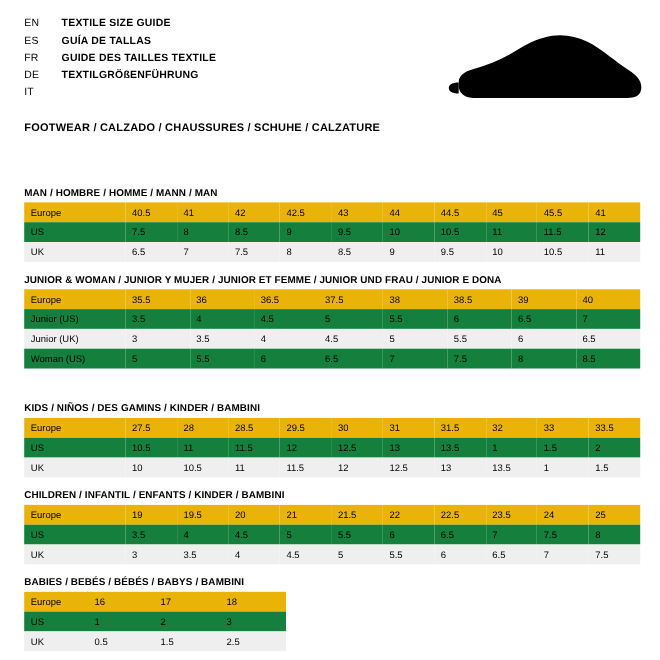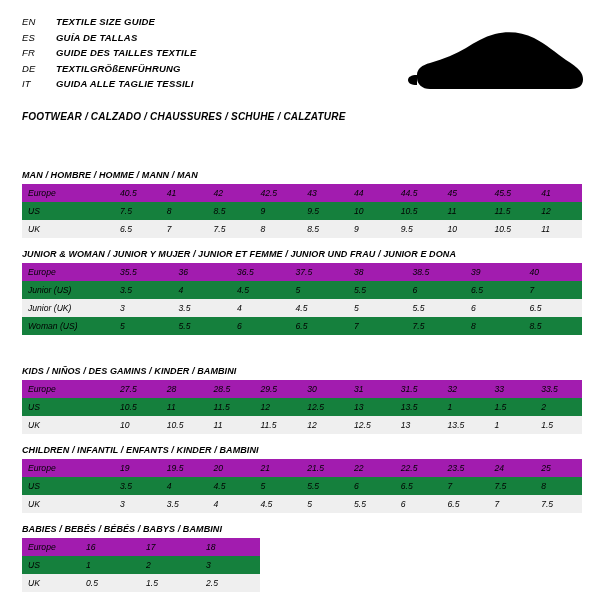--- a/index.html
+++ b/index.html
@@ -8,21 +8,21 @@
     background: #ffffff;
   }
   body {
     width: 600px; height: 600px;
     font-family: "Liberation Sans", sans-serif;
     color: #000000;
     font-size: 9px;
     position: relative;
     overflow: hidden;
   }
-  .page { position: relative; width: 600px; height: 424px; font-style: italic; }
+  .page { position: relative; width: 600px; height: 424px; }
 
   
   .header { position: absolute; top: 14px; left: 22px; width: 560px; }
   .lang-row { display: flex; align-items: baseline; line-height: 15.5px; }
   .lang-code {
     width: 34px; flex: 0 0 34px;
     font-size: 9.5px; letter-spacing: 0.2px;
   }
   .lang-title {
     font-size: 9.5px; font-weight: bold; letter-spacing: 0.2px;
@@ -45,21 +45,21 @@
     border-collapse: collapse;
     table-layout: fixed;
     font-size: 8.6px;
   }
   td {
     height: 18px;
     padding: 0 0 0 6px;
     vertical-align: middle;
     white-space: nowrap;
   }
-  tr.head td { background: #a21caf; }
+  tr.head td { background: #eab308; }
   tr.zebra td { background: #efefef; }
   tr.plain td { background: #15803d; }
   td.lbl { text-align: left; }
   td.val { text-align: left; }
 
   .w-main { width: 560px; }
   .w-babies { width: 238px; }
 </style>
 </head>
 <body>
@@ -79,21 +79,20 @@
         <div class="lang-row">
           <div class="lang-code">FR</div>
           <div class="lang-title">GUIDE DES TAILLES TEXTILE</div>
         </div>
         <div class="lang-row">
           <div class="lang-code">DE</div>
           <div class="lang-title">TEXTILGRÖßENFÜHRUNG</div>
         </div>
         <div class="lang-row">
           <div class="lang-code">IT</div>
-          <div class="lang-title">GUIDA ALLE TAGLIE TESSILI</div>
         </div>
       </div>
   </div>
 
   <div class="section-title">FOOTWEAR / CALZADO / CHAUSSURES / SCHUHE / CALZATURE</div>
 
   <div class="shoe">
     <svg viewBox="0 0 185 70" width="185" height="70" aria-hidden="true">
       <path fill="#000000" d="M17 47 C17 41 22 37 30 35 C44 31 56 26 66 20 C75 14 84 9 95 6 C108 2.5 122 4 134 10 C146 16 156 25 166 32 C172 36 177 39 180 43 C183 47 184 52 182 56 C180 60 175 61 168 61 L30 61 C22 61 17 56 17 50 Z"></path>
       <path fill="#000000" d="M8 52 C8 49 11 47 17 47 L17 57 C11 57 8 55 8 52 Z"></path>

